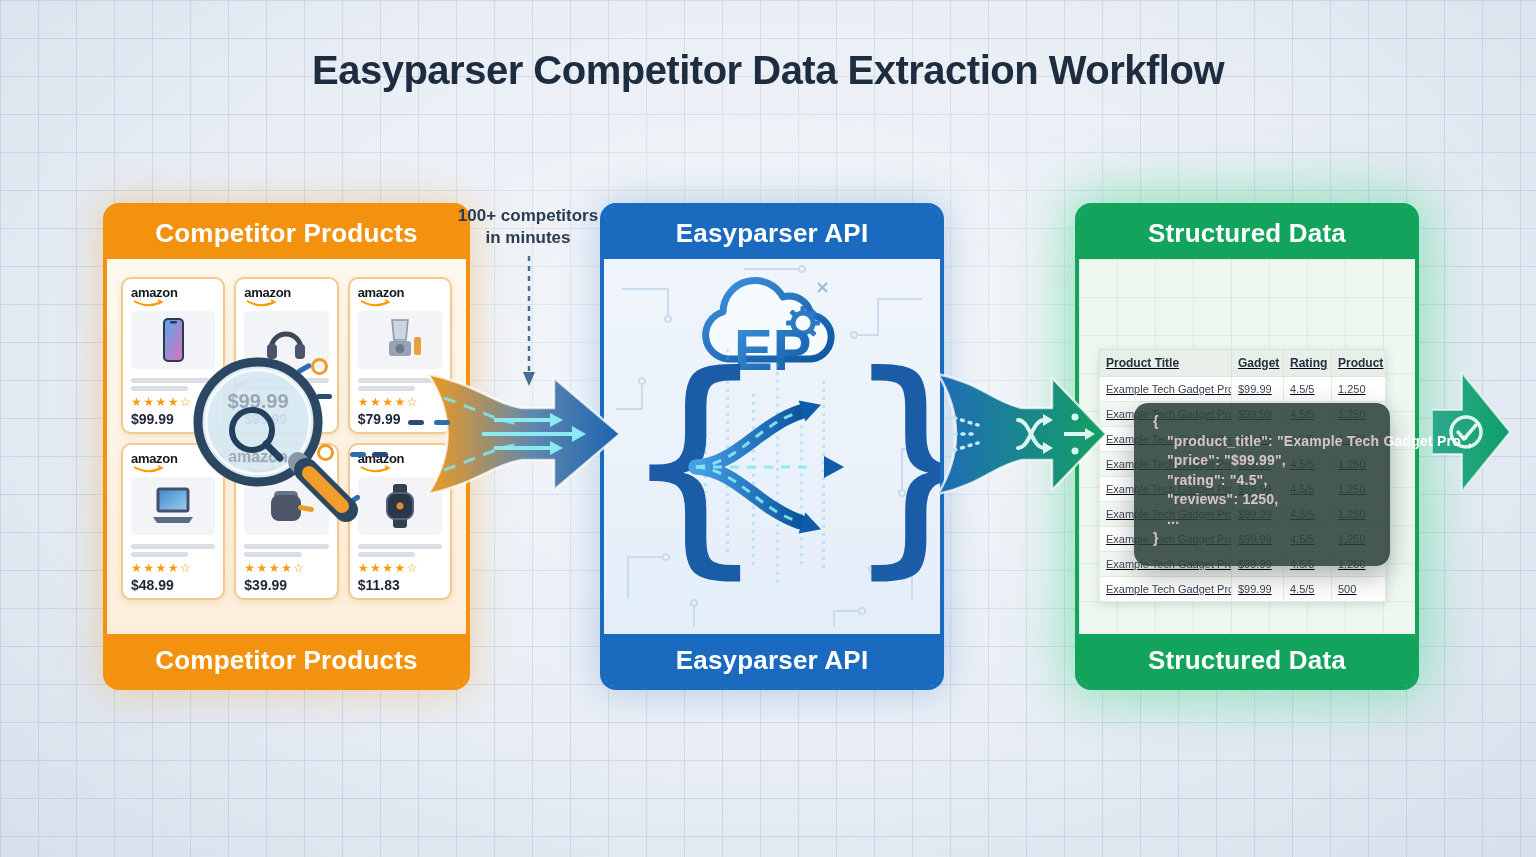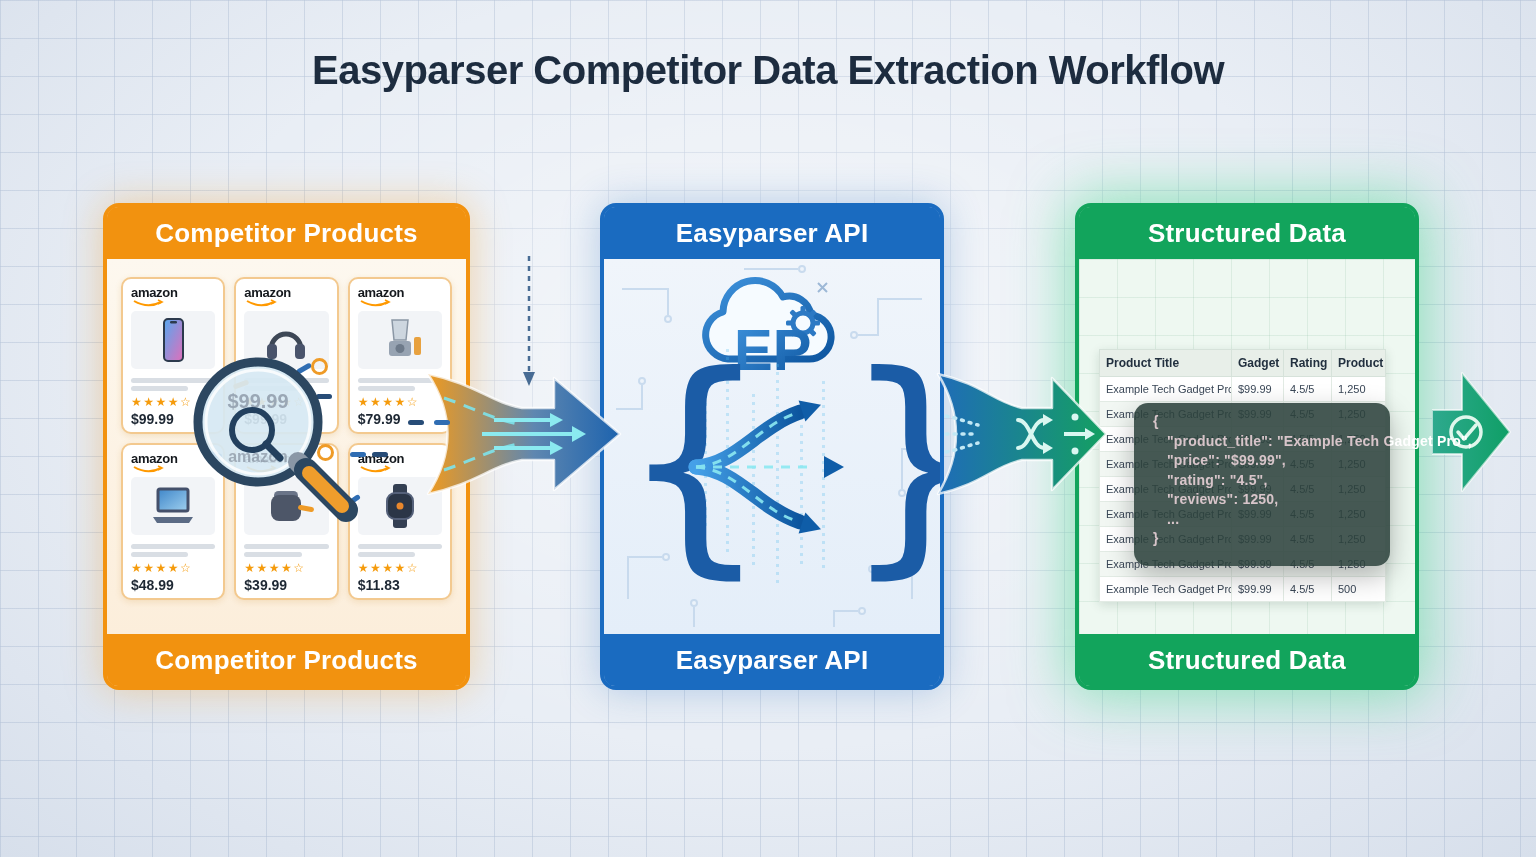--- a/index.html
+++ b/index.html
@@ -50,21 +50,21 @@
   
   .annotation{position:absolute;left:448px;top:205px;width:160px;text-align:center;z-index:3;
     font-size:17px;font-weight:600;color:#2b3b50;line-height:1.3;}
   
   .brace{position:absolute;font-family:"DejaVu Sans",sans-serif;font-size:235px;line-height:205px;
     font-weight:500;color:#1b5ca6;z-index:4;}
   .rain{position:absolute;width:3px;opacity:.5;z-index:2;
     background:repeating-linear-gradient(180deg,rgba(80,185,235,.55) 0 3px,transparent 3px 8px);}
   
   .results-table{position:absolute;left:20px;top:90px;width:286px;border-collapse:collapse;table-layout:fixed;
-    background:#fff;box-shadow:0 3px 10px rgba(20,60,40,.15);border:1px solid #cfe0d6;}
+    background:#fff;box-shadow:0 3px 10px rgba(20,60,40,.15);border:1px solid #cfe0d6;text-decoration:underline;}
   .results-table th{background:#e8efe9;font-weight:700;color:#22303f;font-size:12px;
     padding:6px 6px;border:1px solid #d6e2da;text-align:left;white-space:nowrap;overflow:hidden;}
   .results-table td{font-size:11px;color:#3a4757;padding:6px 6px;border:1px solid #e2ebe4;
     text-align:left;white-space:nowrap;overflow:hidden;background:#fff;}
   .results-table tr:nth-of-type(even) td{background:#f2f7f3;}
   
   .json-box{position:absolute;left:1134px;top:403px;width:256px;height:154px;z-index:6;
     background:rgba(44,66,60,.88);border-radius:14px;box-shadow:0 10px 28px rgba(0,0,0,.28);
     padding-top:9px;}
   .json-line{white-space:nowrap;overflow:visible;font-size:14px;font-weight:600;line-height:19.5px;
@@ -396,20 +396,21 @@
               <td>$99.99</td>
               <td>4.5/5</td>
               <td>500</td>
             </tr>
           </tbody>
       </table>
     </div>
     <div class="bar bottom">Structured Data</div>
   </div>
 
+  <div class="annotation">100+ competitors in minutes</div>
   <svg class="arrow-svg" style="left:520px;top:254px;" width="18" height="140" viewBox="0 0 18 140">
     <line x1="9" y1="2" x2="9" y2="120" stroke="#486c94" stroke-width="2.5" stroke-dasharray="5 5"></line>
     <polygon points="3,118 15,118 9,132" fill="#486c94"></polygon>
   </svg>
 
   <svg class="arrow-svg" style="left:424px;top:368px;" width="200" height="132" viewBox="0 0 200 132">
     <path d="M4,6 C52,16 66,34 98,40 L130,40 L130,10 L196,66 L130,122 L130,92 L98,92 C66,98 52,116 4,126 C30,86 30,46 4,6 Z" fill="url(#g1)" stroke="rgba(255,255,255,.75)" stroke-width="2.5" stroke-linejoin="round"></path>
     <g stroke="#7ee4ec" stroke-width="3" fill="none" stroke-dasharray="12 9" opacity=".9">
       <path d="M20,30 C50,40 70,52 95,56"></path>
       <path d="M20,102 C50,92 70,80 95,76"></path>

